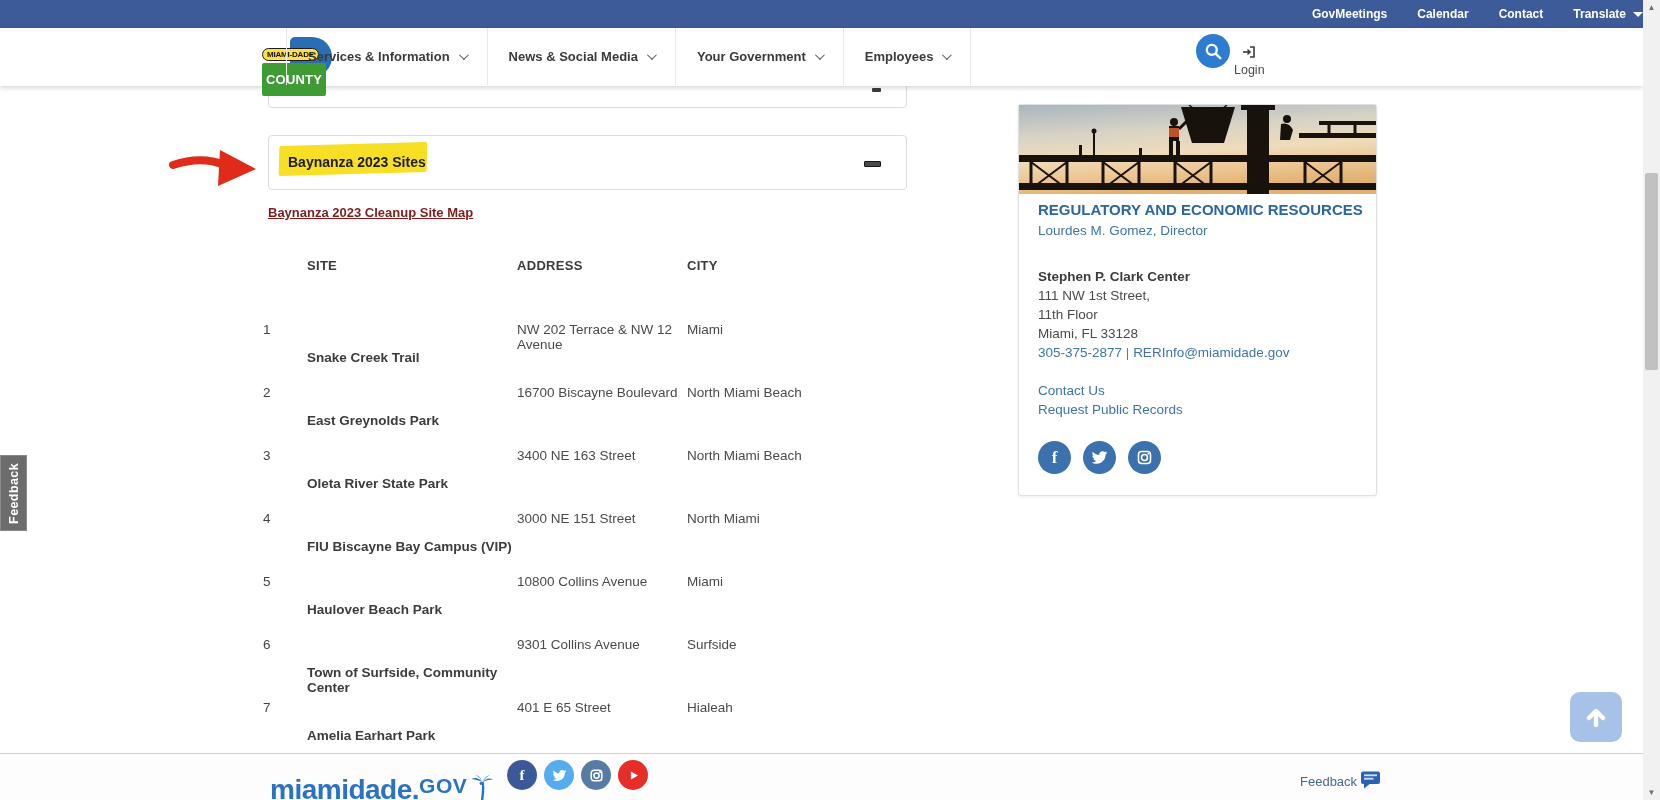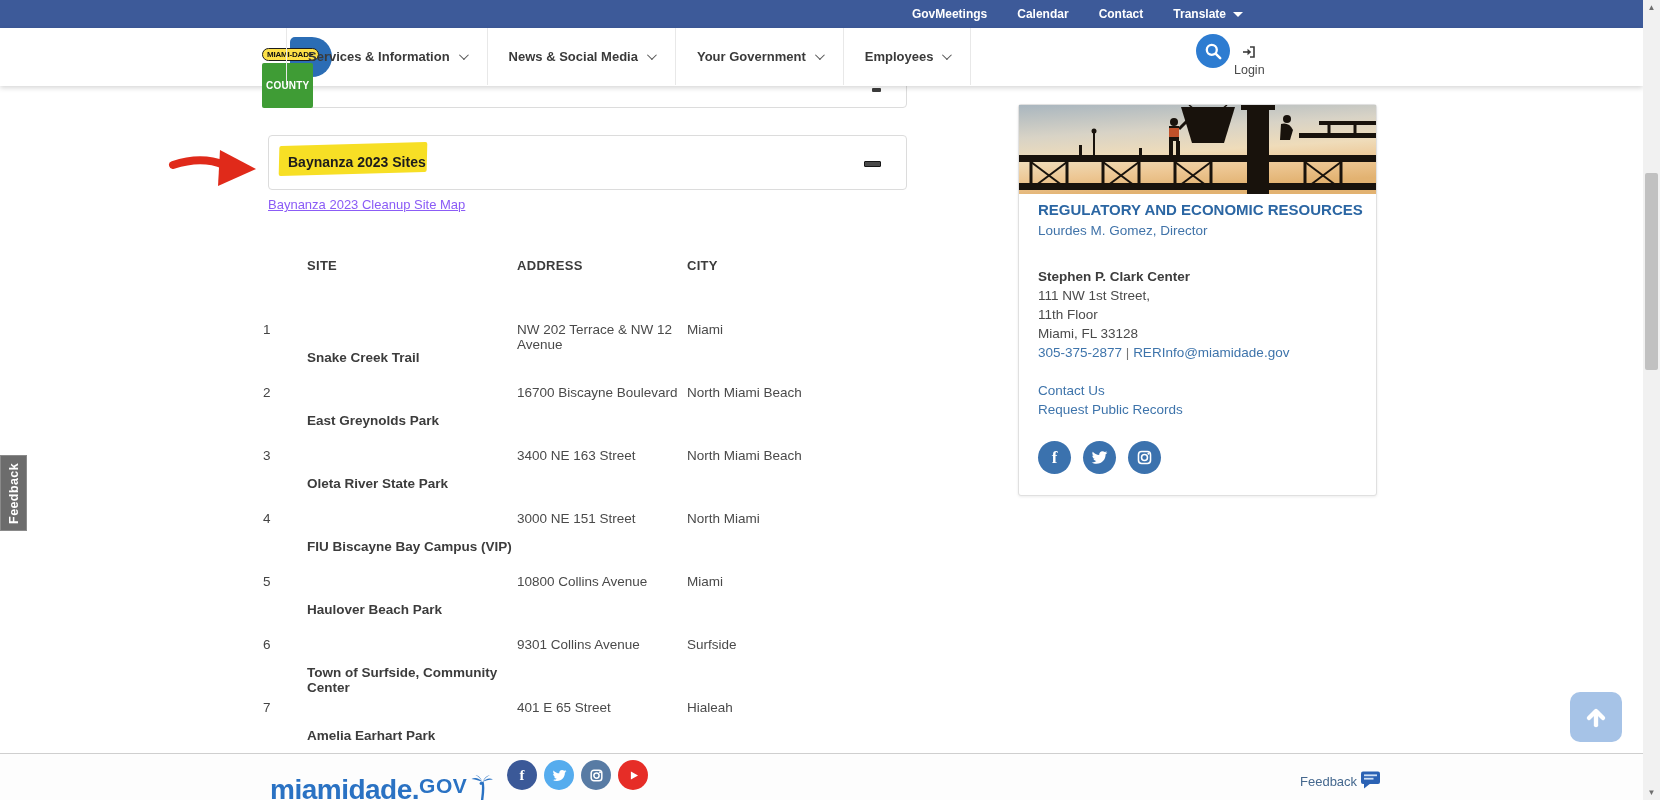--- a/index.html
+++ b/index.html
@@ -6,33 +6,33 @@
   html,body { background:#e9e9e9; }
   body { font-family:"Liberation Sans", sans-serif; }
   #screen {
     position:relative; width:1660px; height:800px; background:#ffffff;
     overflow:hidden; margin:0 auto;
   }
   
   .utilbar {
     position:absolute; left:0; top:0; width:1643px; height:28px;
     background:#3d5a99; display:flex; align-items:center;
-    justify-content:flex-end; padding-right:400px; gap:30px;
+    justify-content:flex-end; gap:30px;
   }
   .utilbar .ulink { color:#ffffff; font-size:12px; font-weight:bold; cursor:pointer; display:flex; align-items:center; gap:7px; }
   .caret-down { width:0; height:0; border-left:5px solid transparent; border-right:5px solid transparent; border-top:5px solid #ffffff; display:inline-block; }
   
   .header {
     position:absolute; left:0; top:28px; width:1643px; height:58px;
     background:#ffffff; box-shadow:0 2px 5px rgba(0,0,0,0.16); z-index:6;
   }
   .logo { position:absolute; left:262px; top:9px; width:70px; height:40px; }
   .logo .dshape { position:absolute; right:0; top:0; width:42px; height:40px; background:#2b6db5; border-radius:5px 20px 20px 5px; }
   .logo .namestrip { position:absolute; left:0; top:11px; background:#fde047; border:1px solid #1d1d1d; border-radius:7px; padding:1px 4px; font-size:8px; font-weight:bold; color:#111; letter-spacing:-0.2px; white-space:nowrap; }
-  .logo .county { position:absolute; left:0; top:26px; background:#3f9c35; color:#fff; font-size:10px; font-weight:bold; padding:17px 4px; border-radius:2px; letter-spacing:0.2px; }
+  .logo .county { position:absolute; left:0; top:26px; background:#3f9c35; color:#fff; font-size:13px; font-weight:bold; padding:9px 4px; border-radius:2px; letter-spacing:0.2px; }
   .mainnav { position:absolute; left:286px; top:0; height:57px; display:flex; border-left:1px solid #e8e8e8; }
   .navitem { display:flex; align-items:center; gap:9px; padding:0 21px; border-right:1px solid #e8e8e8; cursor:pointer; }
   .navitem .nlabel { font-size:13px; color:#3a3a3a; font-weight:bold; }
   .chev { width:7px; height:7px; border-right:1.6px solid #555; border-bottom:1.6px solid #555; transform:rotate(45deg) translateY(-2px); display:inline-block; }
   .searchbtn { position:absolute; left:1196px; top:6px; width:34px; height:34px; border-radius:50%; background:#2d7cd1; display:flex; align-items:center; justify-content:center; cursor:pointer; }
   .loginbox { position:absolute; left:1234px; top:17px; display:flex; align-items:center; gap:4px; cursor:pointer;flex-direction:column; }
   .loginbox .llabel { font-size:12.5px; color:#4a4a4a; }
   
   .acc-partial {
     position:absolute; left:268px; top:50px; width:639px; height:58px;
@@ -40,21 +40,21 @@
   }
   .minus-sm { position:absolute; left:872px; top:88px; width:9px; height:4px; background:#3c3c3c; border-radius:1px; z-index:2; }
   .accordion {
     position:absolute; left:268px; top:135px; width:639px; height:55px;
     border:1px solid #dcdcdc; border-radius:4px; background:#fff; cursor:pointer;text-align:right;
   }
   .hl-yellow { position:absolute; left:10px; top:8px; width:148px; height:30px; background:#f7df25; transform:rotate(-1.6deg) skewX(-3deg); border-radius:2px; }
   .acc-title { position:absolute; left:19px; top:18px; font-size:14px; font-weight:bold; color:#1c1c1c; }
   .minus-lg { position:absolute; right:25px; top:25px; width:17px; height:6px; background:#4a4a4a; border:1.5px solid #161616; border-radius:1px; }
   .red-arrow { position:absolute; left:168px; top:146px; width:92px; height:48px; z-index:3; }
-  .maplink { position:absolute; left:268px; top:197px; font-size:13px; color:#8b5cf6; text-decoration:underline; cursor:pointer; }
+  .maplink { position:absolute; left:268px; top:205px; font-size:13px; color:#7f1d1d; text-decoration:underline; cursor:pointer;font-weight:bold; }
   
   .sitetable { position:absolute; left:263px; top:250px; width:620px; }
   .trow { display:grid; grid-template-columns:44px 210px 170px 1fr; height:63px; align-items:start; padding-top:8px; }
   .trow.head { height:64px; }
   .th { font-size:13px; font-weight:bold; color:#3c3c3c; letter-spacing:0.3px; }
   .td-num { font-size:13.5px; color:#444; }
   .td-site { font-size:13.5px; font-weight:bold; color:#3c3c3c;margin-top:28px; }
   .td-addr, .td-city { font-size:13.5px; color:#4a4a4a; }
   
   .card {

